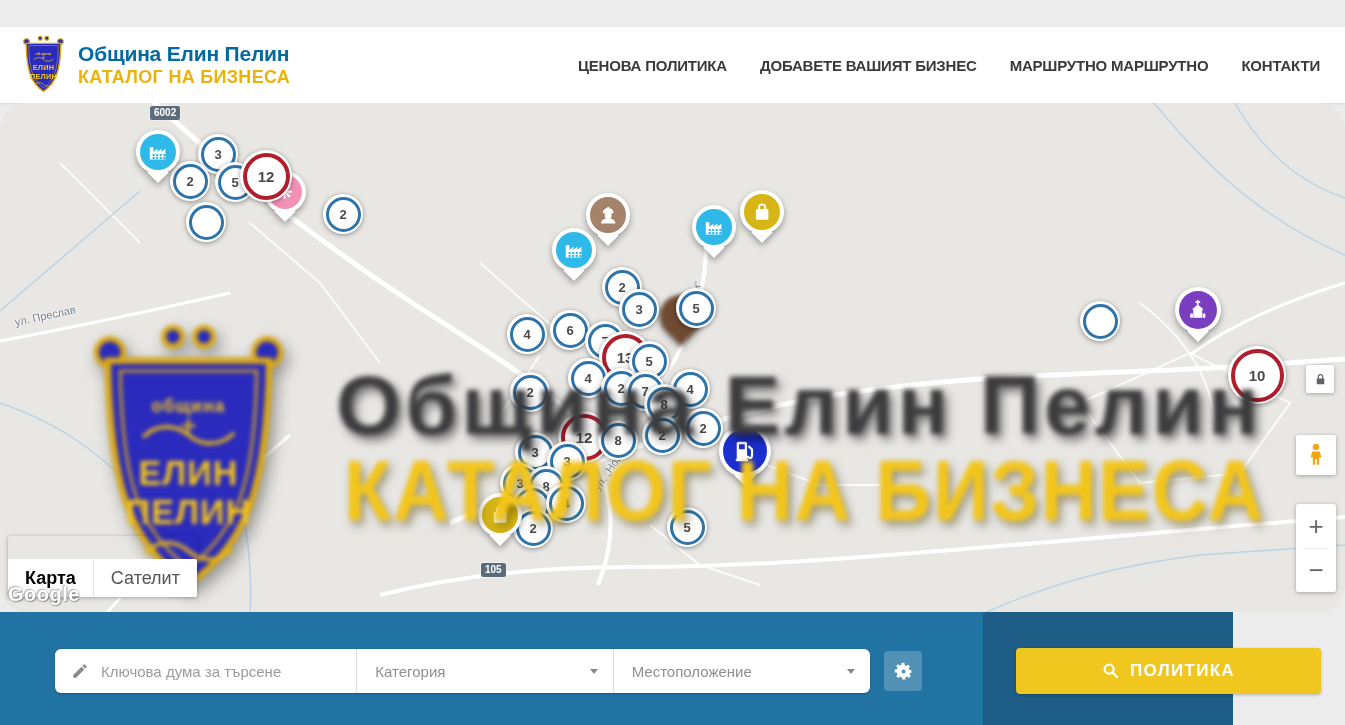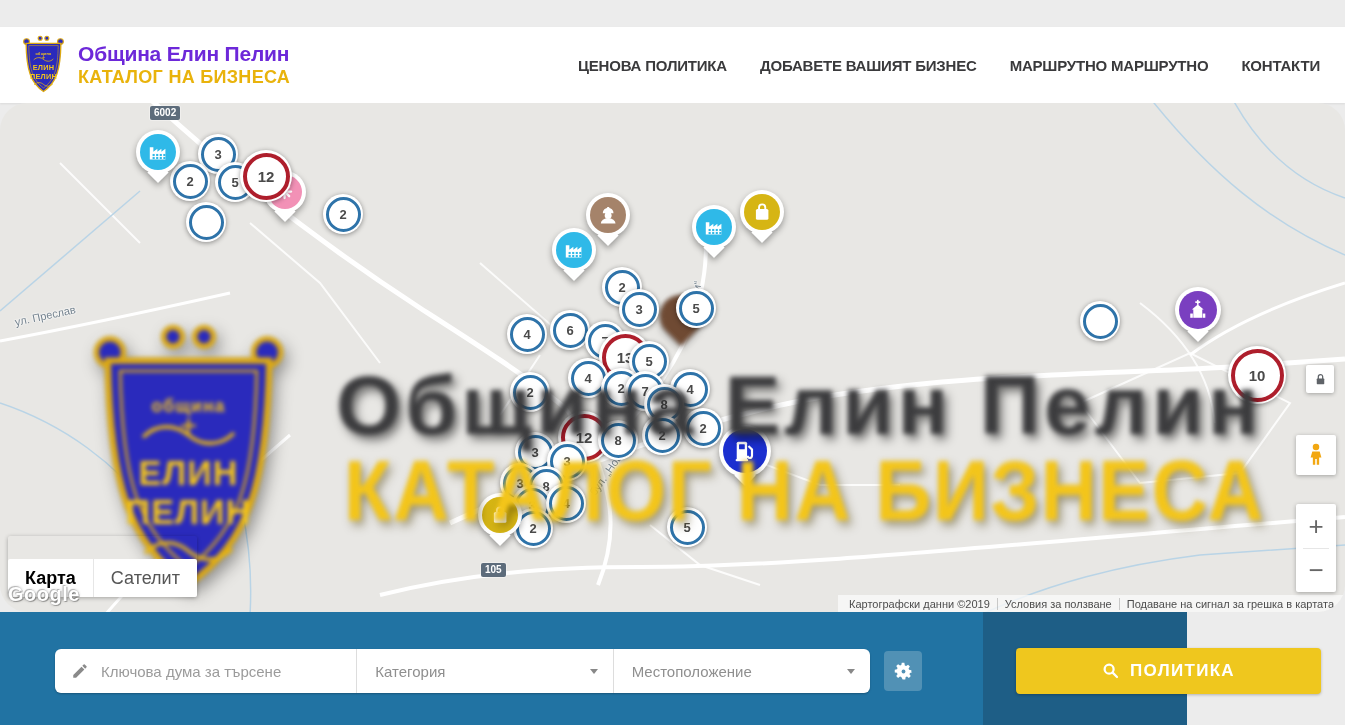--- a/index.html
+++ b/index.html
@@ -6,21 +6,21 @@
   body{width:1345px;height:725px;overflow:hidden;position:relative;background:#ececec;
        font-family:"Liberation Sans",sans-serif;}
   
   .topstrip{position:absolute;left:0;top:0;width:1345px;height:27px;background:#ececec;}
   .header{position:absolute;left:0;top:27px;width:1345px;height:76px;background:#fff;
           box-shadow:0 1px 2px rgba(0,0,0,.08);}
   .logo{position:absolute;left:20px;top:7px;display:flex;align-items:center;cursor:pointer;}
   .crest-box{width:47px;height:62px;}
   .crest-box svg{width:100%;height:100%;display:block;}
   .logo-text{margin-left:11px;}
-  .logo-title{font-size:21px;font-weight:bold;color:#6d28d9;letter-spacing:-.2px;line-height:1.1;}
+  .logo-title{font-size:21px;font-weight:bold;color:#0369a1;letter-spacing:-.2px;line-height:1.1;}
   .logo-sub{font-size:18px;font-weight:bold;color:#e9b30c;letter-spacing:.3px;margin-top:2px;}
   .nav{position:absolute;right:25px;top:0;height:100%;display:flex;align-items:center;gap:33px;justify-content:space-between;}
   .nav a{font-size:15px;font-weight:bold;color:#3a3a3c;text-decoration:none;letter-spacing:-.2px;white-space:nowrap;}
   
   .map{position:absolute;left:0;top:103px;width:1345px;height:509px;background:#e8e7e4;overflow:hidden;border-radius:27px;}
   .map svg.roads{position:absolute;left:0;top:0;}
   .street{position:absolute;font-size:11px;color:#73828e;white-space:nowrap;transform-origin:left center;
           text-shadow:0 0 2px #fff,0 0 2px #fff,0 0 3px #fff;}
   .rbadge{position:absolute;background:#5d6c7b;color:#fff;font-size:10px;font-weight:bold;
           border-radius:2px;padding:1px 4px;min-width:6px;height:12px;line-height:12px;text-align:center;
@@ -60,21 +60,21 @@
   .attrib span + span{border-left:1px solid rgba(0,0,0,.18);}
   .mctrl{position:absolute;background:#fff;box-shadow:0 1px 4px rgba(0,0,0,.3);border-radius:2px;
          display:flex;align-items:center;justify-content:center;cursor:pointer;}
   .lockbtn{left:1306px;top:262px;width:28px;height:28px;}
   .pegman{left:1296px;top:332px;width:40px;height:40px;}
   .zoomctrl{left:1296px;top:401px;width:40px;height:88px;flex-direction:column;padding:0;}
   .zoomctrl button{width:40px;height:43px;border:none;background:none;font-size:26px;color:#666;cursor:pointer;
                    display:flex;align-items:center;justify-content:center;font-family:inherit;}
   .zoomctrl .zdiv{width:26px;height:1px;background:#e6e6e6;}
   
-  .bottombar{position:absolute;left:0;top:612px;width:1187px;height:113px;background:#2173a3;}
+  .bottombar{position:absolute;left:0;top:612px;width:1187px;height:113px;background:#2173a3;padding-left:46px;}
   .rightpane{position:absolute;left:983px;top:0;right:0;bottom:0;background:#1e5e86;}
   .searchbar{position:absolute;left:55px;top:37px;width:815px;height:44px;background:#fff;border-radius:6px;
              display:flex;align-items:center;box-shadow:0 1px 2px rgba(0,0,0,.25);}
   .sb-sec{height:100%;display:flex;align-items:center;}
   .sb-keyword{width:302px;}
   .sb-select{border-left:1px solid #ddd;justify-content:space-between;cursor:pointer;}
   .sb-cat{width:256px;}
   .sb-loc{width:257px;}
   .sb-keyword .pencil{margin:0 10px 0 16px;display:flex;}
   .sb-keyword input{border:none;outline:none;flex:1;font-family:inherit;font-size:15px;color:#555;min-width:0;background:none;}
@@ -430,25 +430,20 @@
     <path d="M58 228 C 72 214 88 216 100 226 C 112 236 128 238 142 224" stroke="#e7b614" stroke-width="3.5" fill="none"></path>
   </svg></div>
   <div class="wm-title">Община Елин Пелин</div>
   <div class="wm-sub">КАТАЛОГ НА БИЗНЕСА</div>
 
   <div class="maptype">
     <button class="mt-map">Карта</button>
     <button class="mt-sat">Сателит</button>
   </div>
   <div class="google">Google</div>
-  <div class="attrib">
-    <span>Картографски данни ©2019</span>
-    <span>Условия за ползване</span>
-    <span>Подаване на сигнал за грешка в картата</span>
-  </div>
   <div class="mctrl lockbtn">
     <svg viewBox="0 0 24 24" width="15" height="15">
       <path d="M8.5 11 V7.5 a3.5 3.5 0 0 1 7 0 V11" fill="none" stroke="#5f6368" stroke-width="2"></path>
       <rect x="6" y="10.5" width="12" height="9" rx="1" fill="#5f6368"></rect>
     </svg>
   </div>
   <div class="mctrl pegman">
     <svg viewBox="0 0 24 24" width="26" height="26">
       <circle cx="12" cy="4.6" r="3" fill="#f2a711"></circle>
       <path d="M8.6 8.8 h6.8 l1.6 5.4 h-2.1 V21 h-2.2 v-5.4 h-1.4 V21 H9.1 v-6.8 h-2.1 z" fill="#f2a711"></path>

